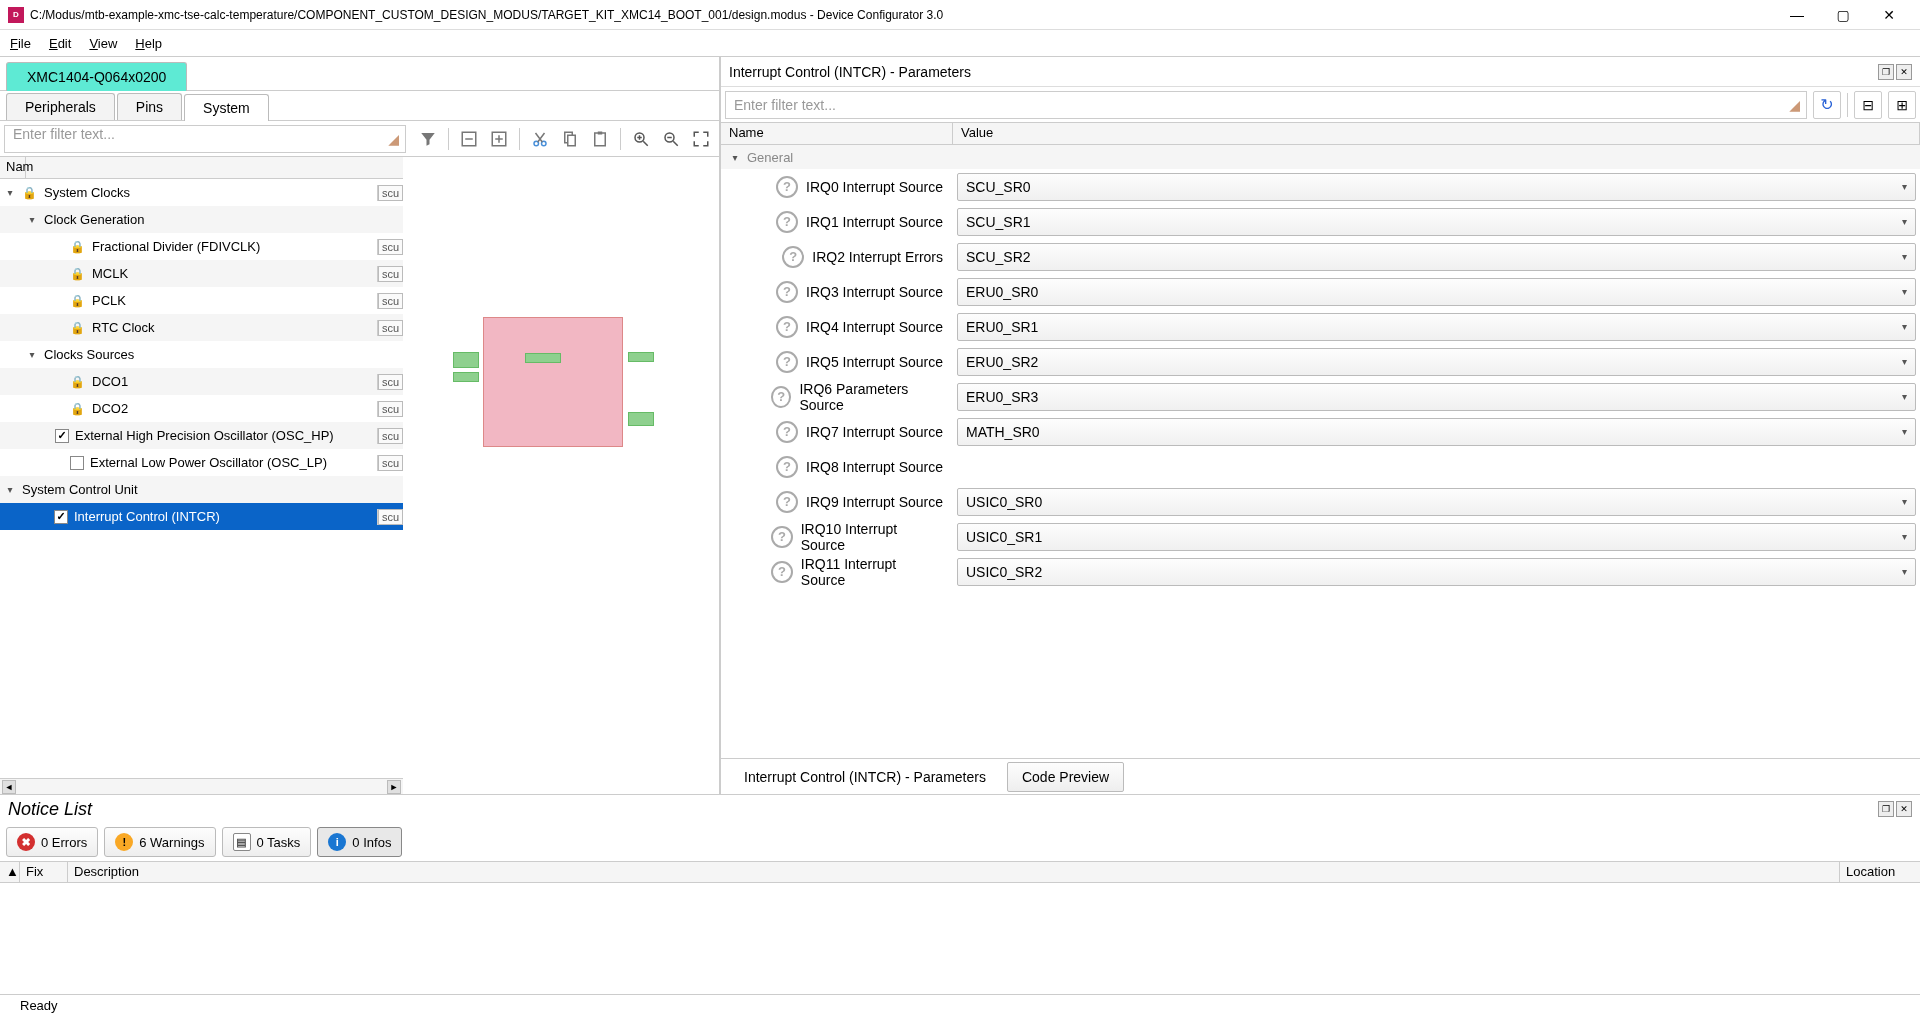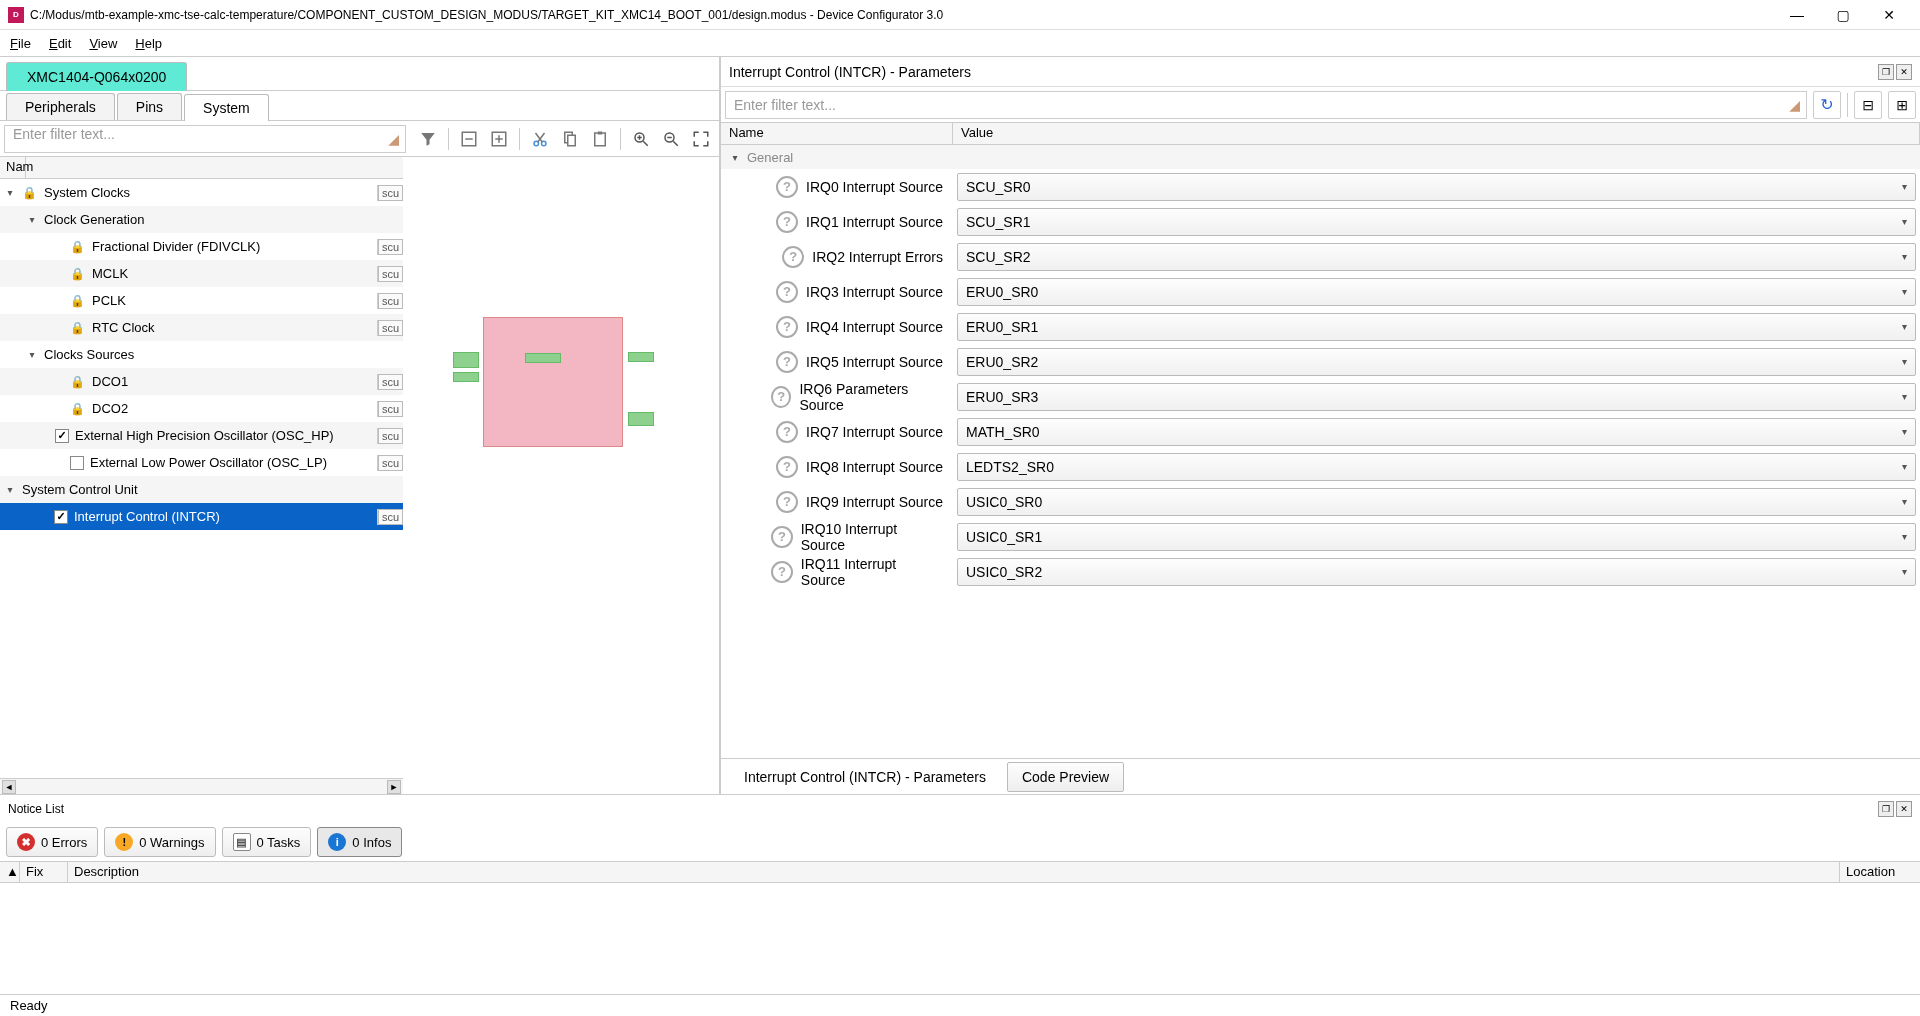--- a/index.html
+++ b/index.html
@@ -66,29 +66,29 @@
 .help-icon { width:22px; height:22px; border:2px solid #aaa; border-radius:50%; display:flex; align-items:center; justify-content:center; color:#aaa; font-size:13px; font-weight:bold; cursor:pointer;}
 .param-label { font-size:14px;}
 .param-value-cell { flex:1; padding:0 4px;}
 .combo { height:28px; border:1px solid #bbb; background:linear-gradient(#fdfdfd,#f0f0f0); border-radius:2px; display:flex; align-items:center; padding:0 8px; font-size:14px; cursor:pointer; position:relative;}
 .combo::after { content:"▾"; position:absolute; right:8px; color:#555; font-size:10px;}
 .param-bottom-tabs { height:36px; display:flex; align-items:center; padding:4px 8px; gap:6px; border-top:1px solid #ccc;}
 .btab { padding:6px 14px; font-size:14px; border:1px solid transparent; cursor:pointer; border-radius:2px;}
 .btab.inactive { border:1px solid #bbb; background:linear-gradient(#fdfdfd,#eee);}
 .notice-panel { height:200px; border-top:1px solid #ccc; display:flex; flex-direction:column;}
 .notice-title-row { height:28px; display:flex; align-items:center; padding:0 8px;}
-.notice-title { flex:1; font-size:12px;}
+.notice-title { flex:1; font-size:18px;font-style:italic;}
 .notice-btns { height:38px; display:flex; align-items:center; gap:6px; padding:0 6px;}
 .notice-btn { height:30px; border:1px solid #bbb; background:linear-gradient(#fdfdfd,#eee); border-radius:3px; display:flex; align-items:center; gap:6px; padding:0 10px; font-size:14px; cursor:pointer;}
 .notice-btn.active { background:#e8e8e8; border-color:#888;}
 .nb-icon { width:18px; height:18px; border-radius:50%; display:flex; align-items:center; justify-content:center; color:#fff; font-size:11px; font-weight:bold;}
 .notice-header { height:22px; display:flex; background:#f5f5f5; border-top:1px solid #ccc; border-bottom:1px solid #ccc;}
 .notice-header-cell { padding:2px 6px; border-right:1px solid #ccc; font-size:13px;}
 .notice-body { flex:1; background:#fff;}
-.statusbar { height:22px; display:flex; align-items:center; padding:0 10px; font-size:13px; border-top:1px solid #ccc;}
+.statusbar { height:22px; display:flex; align-items:center; padding:0 20px; font-size:13px; border-top:1px solid #ccc;}
 svg.ico { width:18px; height:18px; }
 </style>
 </head>
 <body>
 
 <div class="titlebar">
   <span class="titlebar-icon">D</span>
   <span class="titlebar-text">C:/Modus/mtb-example-xmc-tse-calc-temperature/COMPONENT_CUSTOM_DESIGN_MODUS/TARGET_KIT_XMC14_BOOT_001/design.modus - Device Configurator 3.0</span>
   <div class="win-controls">
     <div class="win-btn">—</div>
@@ -419,23 +419,20 @@
             </div>
             <div class="param-value-cell">
               <div class="combo">MATH_SR0</div>
             </div>
           </div>
           <div class="param-row">
             <div class="param-name-cell">
               <span class="help-icon">?</span>
               <span class="param-label">IRQ8 Interrupt Source</span>
             </div>
-            <div class="param-value-cell">
-              <div class="combo">LEDTS2_SR0</div>
-            </div>
           </div>
           <div class="param-row">
             <div class="param-name-cell">
               <span class="help-icon">?</span>
               <span class="param-label">IRQ9 Interrupt Source</span>
             </div>
             <div class="param-value-cell">
               <div class="combo">USIC0_SR0</div>
             </div>
           </div>
@@ -474,21 +471,21 @@
       <span class="sm-icon">✕</span>
     </div>
   </div>
   <div class="notice-btns">
     <div class="notice-btn">
         <span class="nb-icon" style="background:#d32f2f">✖</span>
         <span>0 Errors</span>
       </div>
     <div class="notice-btn">
         <span class="nb-icon" style="background:#f9a825;color:#000">!</span>
-        <span>0 Warnings</span>
+        <span>6 Warnings</span>
       </div>
     <div class="notice-btn">
         <span class="nb-icon" style="background:#fff;border:1px solid #888;color:#555;border-radius:2px">▤</span>
         <span>0 Tasks</span>
       </div>
     <div class="notice-btn active">
         <span class="nb-icon" style="background:#1976d2">i</span>
         <span>0 Infos</span>
       </div>
   </div>

